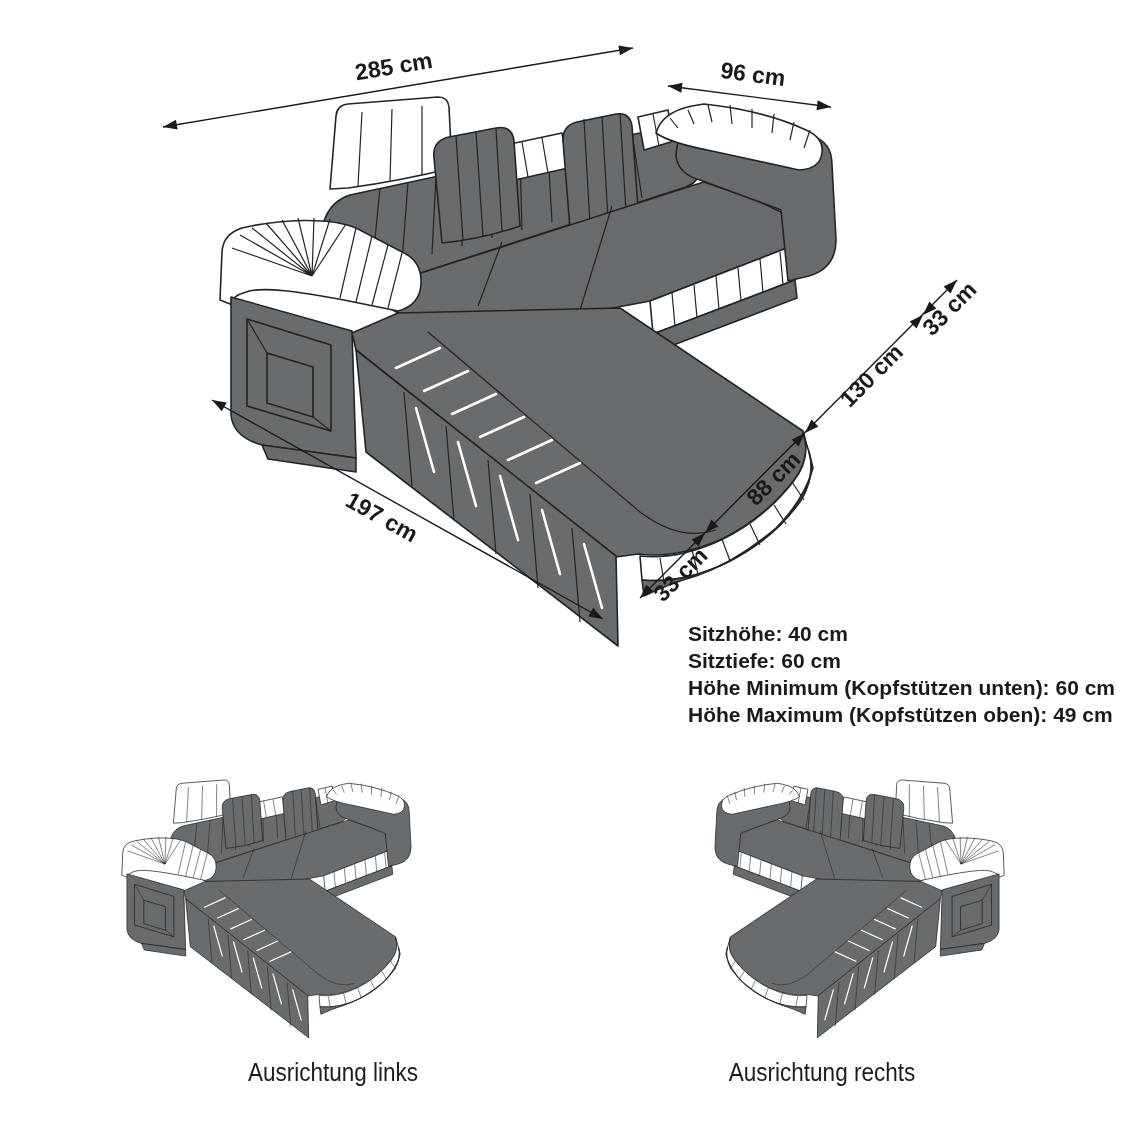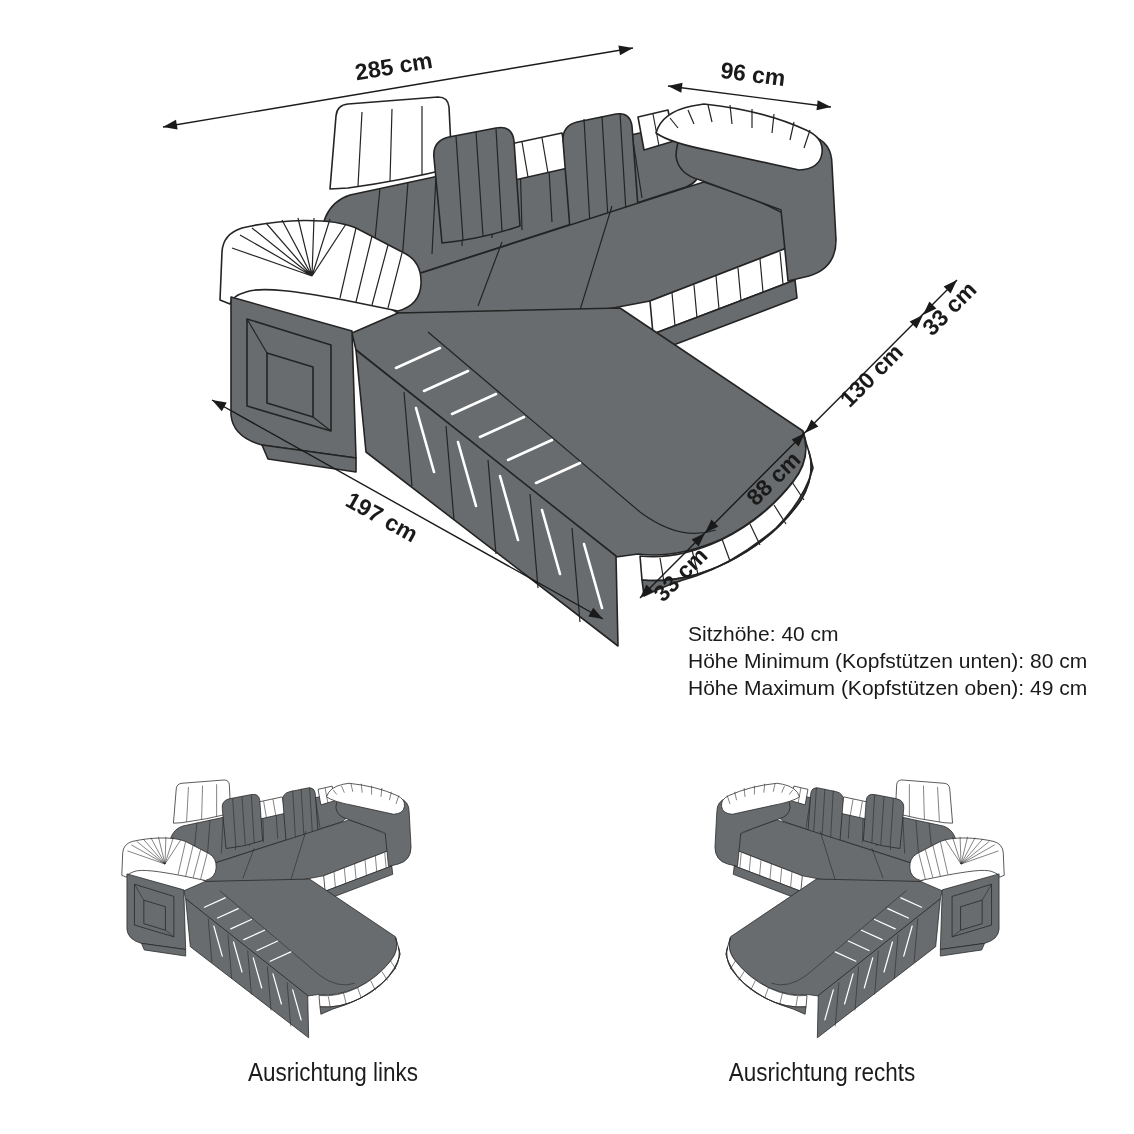--- a/index.html
+++ b/index.html
@@ -6,21 +6,21 @@
   #stage{position:relative;width:1134px;height:1134px;background:#ffffff;overflow:hidden;
          font-family:"Liberation Sans",sans-serif;}
   svg{display:block;}
   .g{fill:#696c6e;stroke:#242424;stroke-width:1.6;stroke-linejoin:round;}
   .w{fill:#ffffff;stroke:#242424;stroke-width:1.6;stroke-linejoin:round;}
   .ln{fill:none;stroke:#242424;stroke-width:1.2;}
   .slit{fill:none;stroke:#ffffff;stroke-width:2.6;stroke-linecap:round;}
   .dim{stroke:#1a1a1a;stroke-width:1.4;fill:none;}
   .head{fill:#1a1a1a;stroke:none;}
   .dimtext{font-family:"Liberation Sans",sans-serif;font-size:23px;font-weight:700;fill:#1a1a1a;}
-  #specs{position:absolute;left:688px;top:620px;font-size:21px;font-weight:400;
+  #specs{position:absolute;left:688px;top:620px;font-size:21px;font-weight:700;
          line-height:27px;color:#1a1a1a;white-space:nowrap;}
   .caption{position:absolute;top:1058px;width:300px;text-align:center;font-size:25px;
            font-weight:400;color:#1c1c1c;transform:scaleX(0.9);}
   #cap-left{left:183px;}
   #cap-right{left:672px;}
   .thumb{position:absolute;top:772px;}
   #thumb-left{left:110px;}
   #thumb-right{left:706px;transform:scaleX(-1);}
 </style>
 </head>
@@ -117,21 +117,22 @@
       <polygon class="head" points="957,280 950.6,293.4 943.6,286.4"></polygon>
       <text class="dimtext" x="686" y="580" text-anchor="middle" transform="rotate(-45 686 580)">33 cm</text>
       <text class="dimtext" x="779" y="484" text-anchor="middle" transform="rotate(-45 779 484)">88 cm</text>
       <text class="dimtext" x="877" y="381" text-anchor="middle" transform="rotate(-45 877 381)">130 cm</text>
       <text class="dimtext" x="955" y="314" text-anchor="middle" transform="rotate(-45 955 314)">33 cm</text>
     </g>
   </svg>
 
   <div id="specs">
     <div>Sitzhöhe: 40 cm</div>
-    <div>Höhe Minimum (Kopfstützen unten): 80 cm</div>
+    <div>Sitztiefe: 60 cm</div>
+    <div>Höhe Minimum (Kopfstützen unten): 60 cm</div>
     <div>Höhe Maximum (Kopfstützen oben): 49 cm</div>
   </div>
 
   <svg id="thumb-left" class="thumb" width="310" height="270" viewBox="195 80 660 575">
     <use href="#sofa"></use>
   </svg>
   <svg id="thumb-right" class="thumb" width="310" height="270" viewBox="195 80 660 575">
     <use href="#sofa"></use>
   </svg>
 

